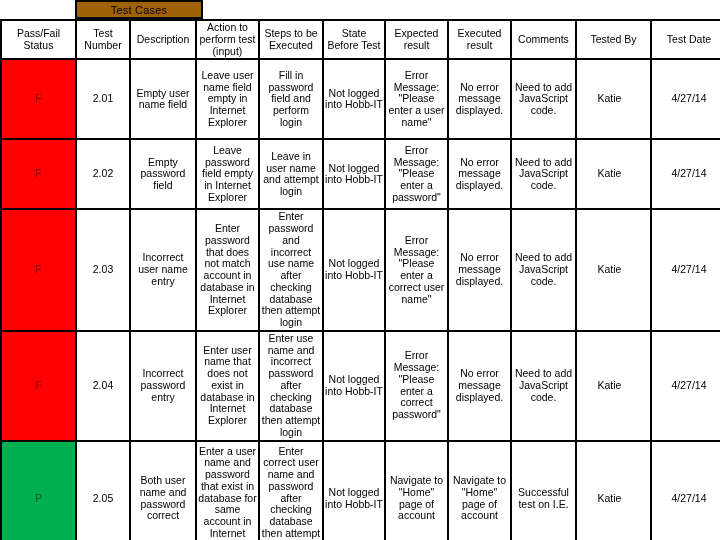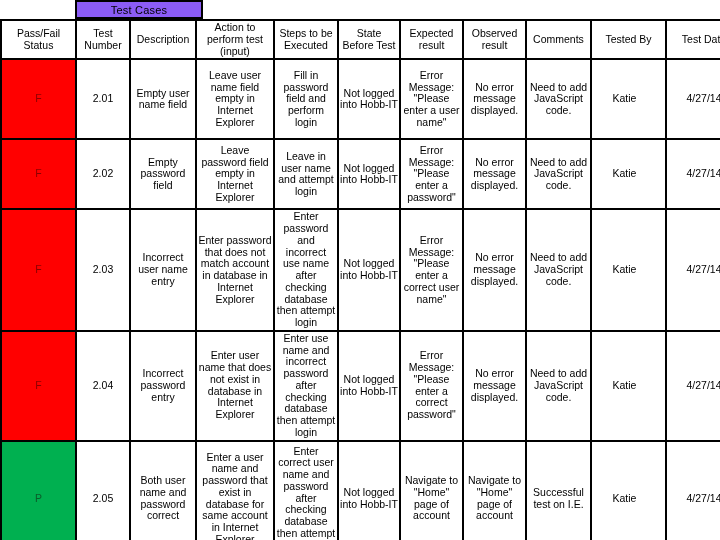--- a/index.html
+++ b/index.html
@@ -35,21 +35,21 @@
     width: 128px;
     height: 19px;
     border: 2px solid #000;
     border-top: 2px solid #000;
     box-sizing: border-box;
     display: flex;
     align-items: center;
     justify-content: center;
     font-size: 11px;
     letter-spacing: 0.2px;
-    background: #8b5cf6;
+    background: #a16207;
   }
 
   
   table.tc {
     position: absolute;
     left: 0;
     top: 19px;
     border-collapse: collapse;
     table-layout: fixed;
     width: 720px;
@@ -69,21 +69,21 @@
   }
   thead th {
     font-size: 10.5px;
     height: 36px;
   }
 
   
   .c0 { width: 75px; }
   .c1 { width: 54px; }
   .c2 { width: 66px; }
-  .c3 { width: 78px; }
+  .c3 { width: 63px; }
   .c4 { width: 64px; }
   .c5 { width: 62px; }
   .c6 { width: 63px; margin-left: 24px; }
   .c7 { width: 63px; }
   .c8 { width: 65px; }
   .c9 { width: 75px; }
   .c10 { width: 76px; }
 
   
   td.status {
@@ -139,21 +139,21 @@
   <table class="tc">
     <thead>
       <tr>
         <th class="c0">Pass/Fail Status</th>
         <th class="c1">Test Number</th>
         <th class="c2">Description</th>
         <th class="c3">Action to perform test (input)</th>
         <th class="c4">Steps to be Executed</th>
         <th class="c5">State Before Test</th>
         <th class="c6">Expected result</th>
-        <th class="c7">Observed result</th>
+        <th class="c7">Executed result</th>
         <th class="c8">Comments</th>
         <th class="c9">Tested By</th>
         <th class="c10">Test Date</th>
       </tr>
     </thead>
     <tbody>
 
       <tr class="r1">
         <td class="c0 status fail">F</td>
         <td class="c1">2.01</td>

